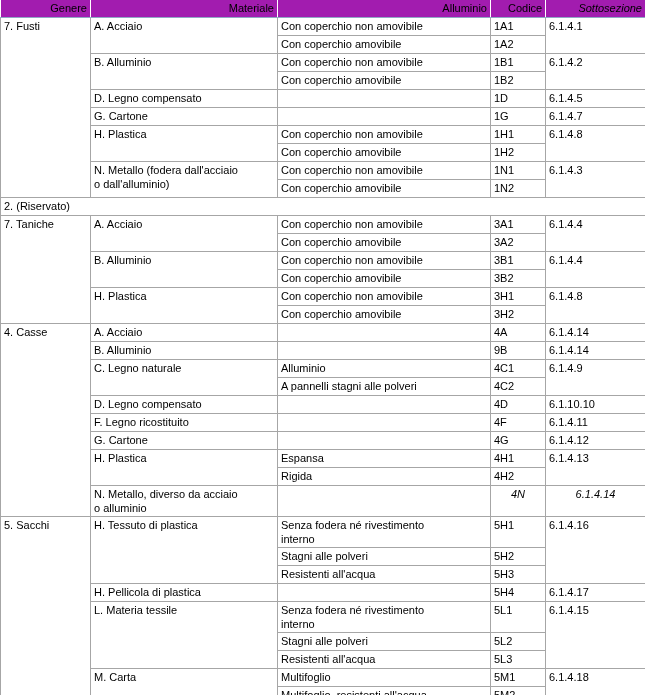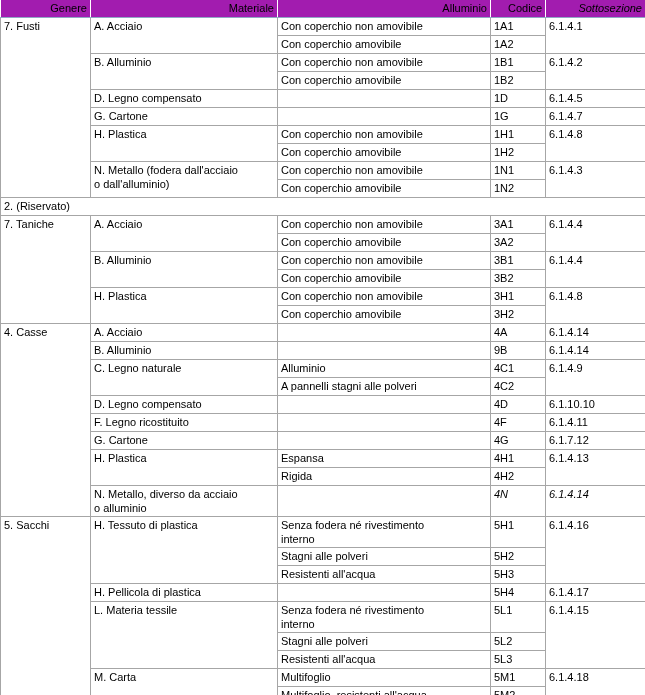--- a/index.html
+++ b/index.html
@@ -39,21 +39,21 @@
 
   td {
     border: 1px solid #a6a6a6;
     padding: 1px 3px 1px 3px;
     height: 15px;
     line-height: 14px;
     vertical-align: top;
     white-space: pre-line;
     overflow: hidden;
   }
-  td.italic { font-style: italic; }
+  td.italic { font-style: italic; text-align: center; }
 </style>
 </head>
 <body>
 
 <table data-name="packaging-table">
   <colgroup data-name="column-widths">
     <col class="cw-genere">
     <col class="cw-materiale">
     <col class="cw-categoria">
     <col class="cw-codice">
@@ -189,21 +189,21 @@
       <tr data-name="table-row">
         <td class="col-materiale" data-name="cell-materiale">F. Legno ricostituito</td>
         <td class="col-categoria" data-name="cell-categoria-empty"></td>
         <td class="col-codice" data-name="cell-codice">4F</td>
         <td class="col-sottosezione" data-name="cell-sottosezione">6.1.4.11</td>
       </tr>
       <tr data-name="table-row">
         <td class="col-materiale" data-name="cell-materiale">G. Cartone</td>
         <td class="col-categoria" data-name="cell-categoria-empty"></td>
         <td class="col-codice" data-name="cell-codice">4G</td>
-        <td class="col-sottosezione" data-name="cell-sottosezione">6.1.7.12</td>
+        <td class="col-sottosezione" data-name="cell-sottosezione">6.1.4.12</td>
       </tr>
       <tr data-name="table-row">
         <td rowspan="2" class="col-materiale" data-name="cell-materiale">H. Plastica</td>
         <td class="col-categoria" data-name="cell-categoria">Espansa</td>
         <td class="col-codice" data-name="cell-codice">4H1</td>
         <td rowspan="2" class="col-sottosezione" data-name="cell-sottosezione">6.1.4.13</td>
       </tr>
       <tr data-name="table-row">
         <td class="col-categoria" data-name="cell-categoria">Rigida</td>
         <td class="col-codice" data-name="cell-codice">4H2</td>

